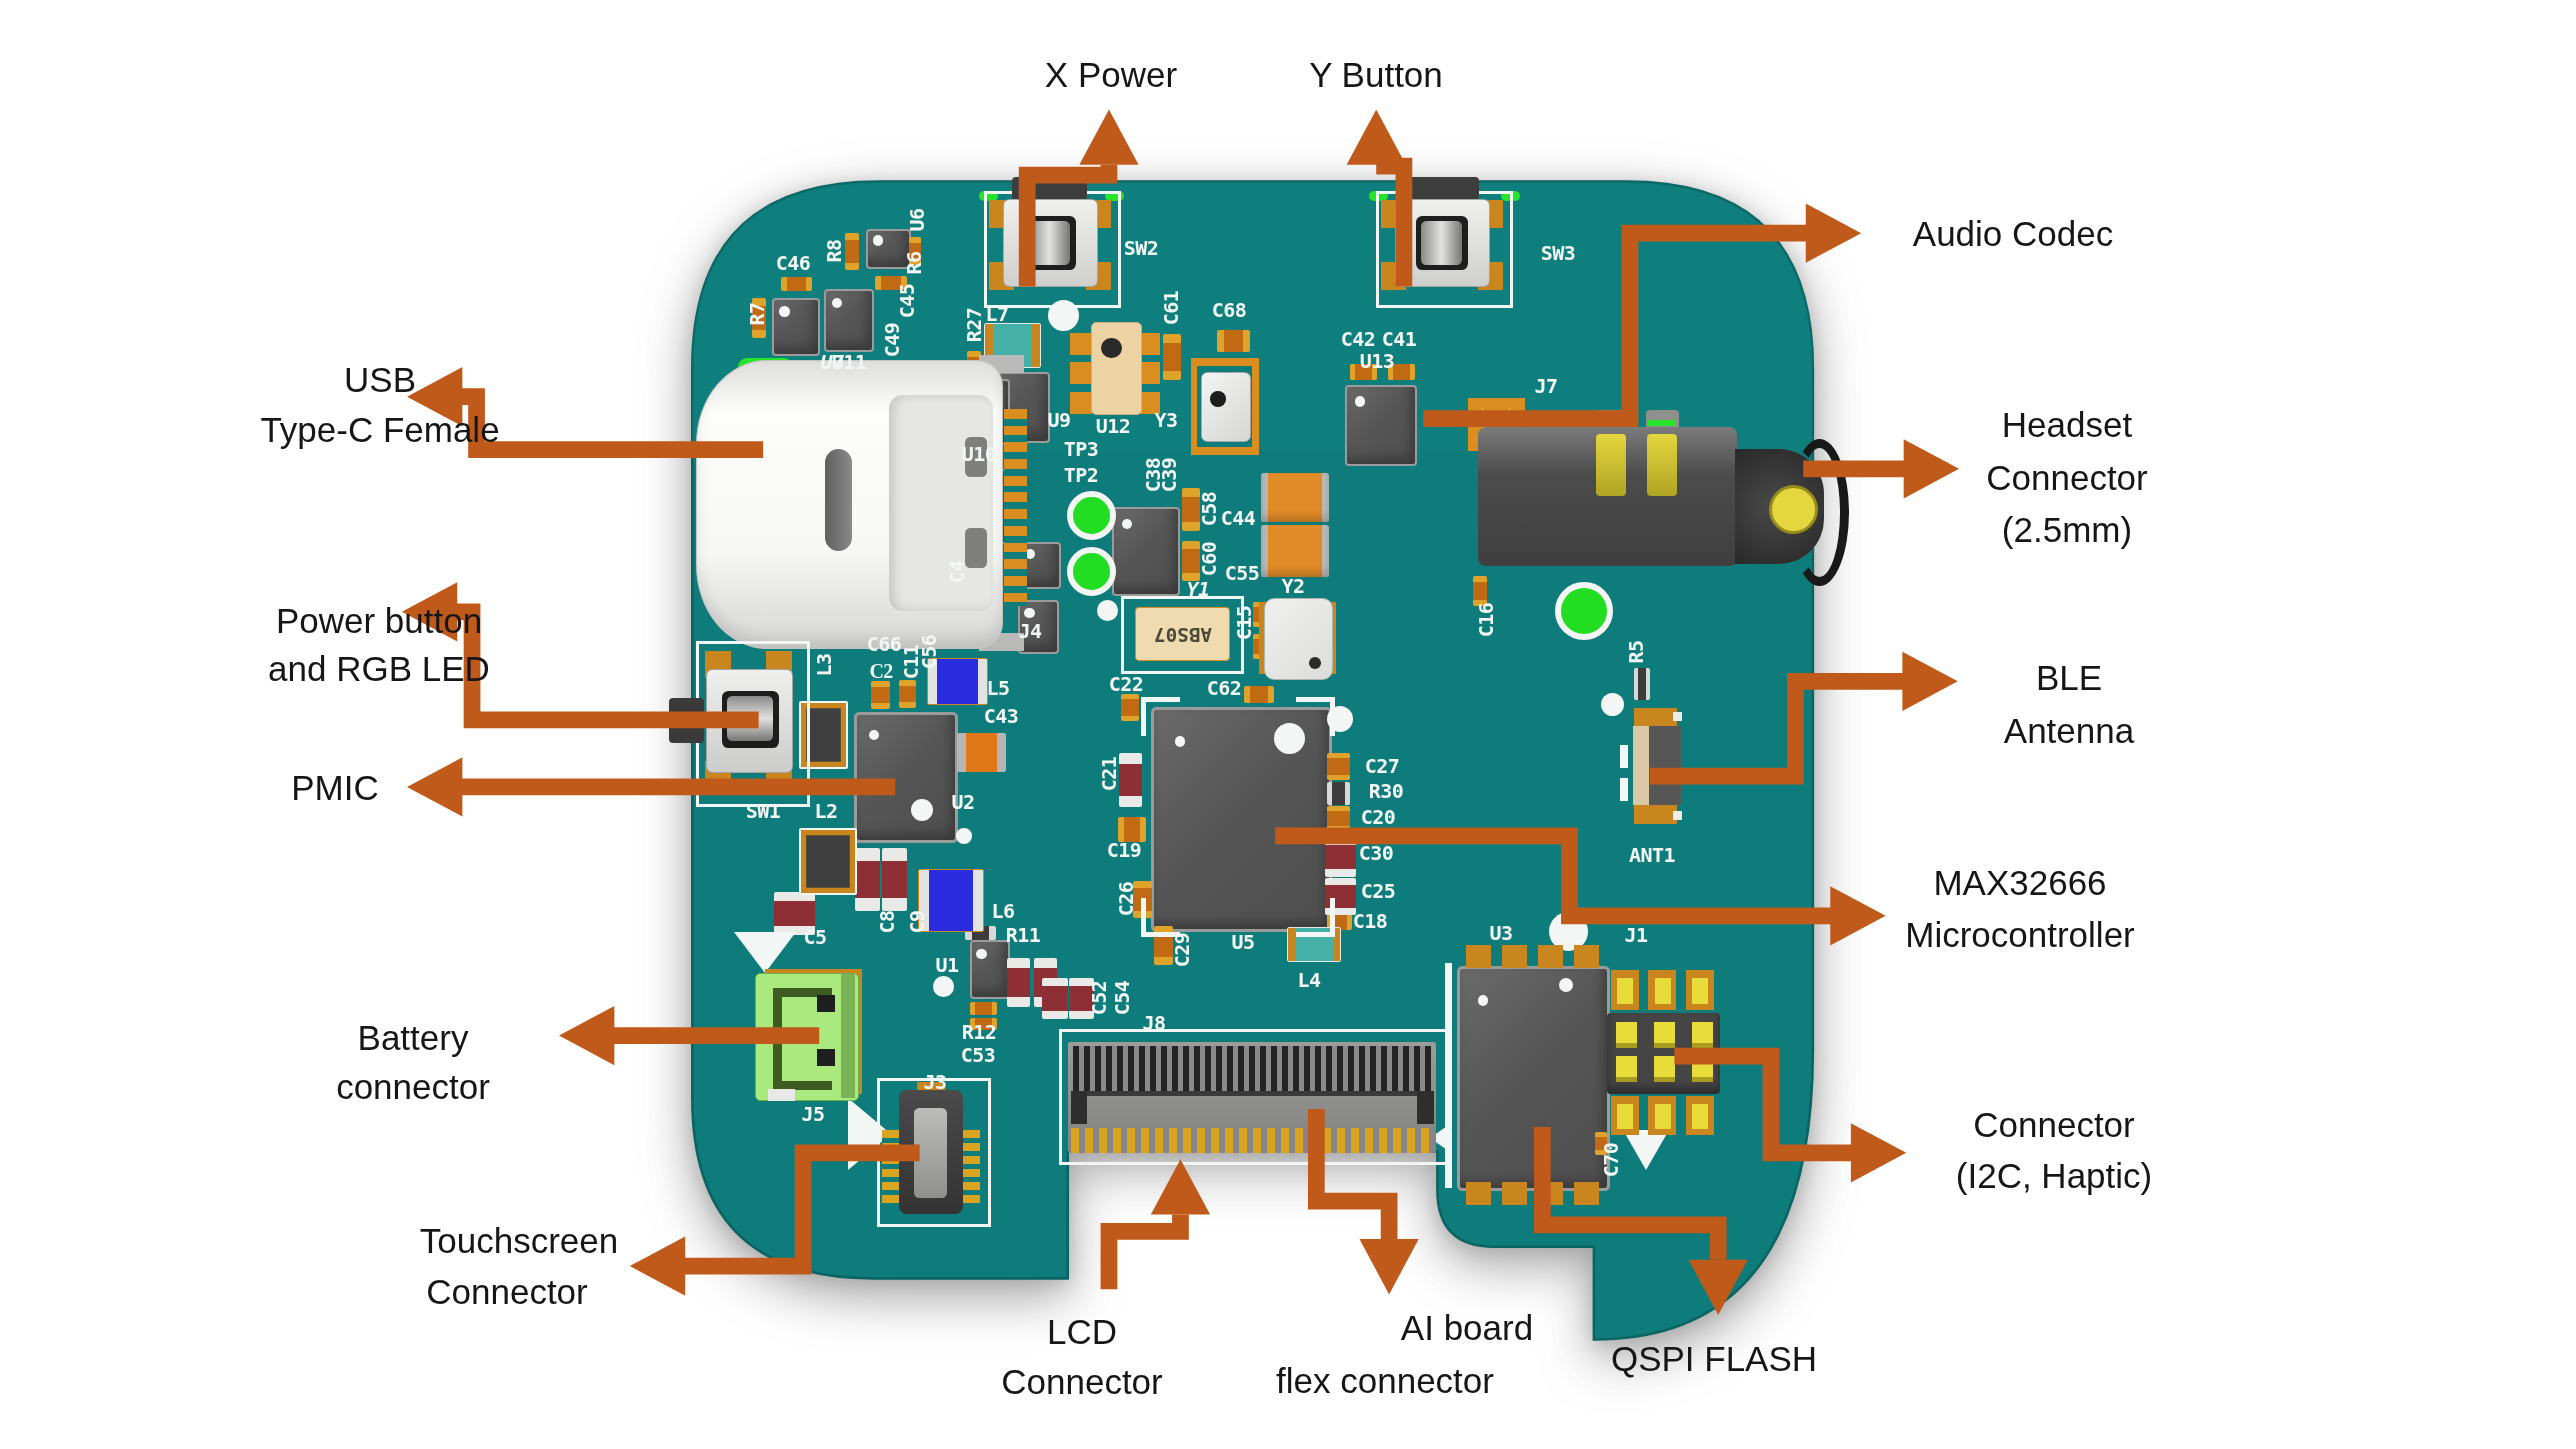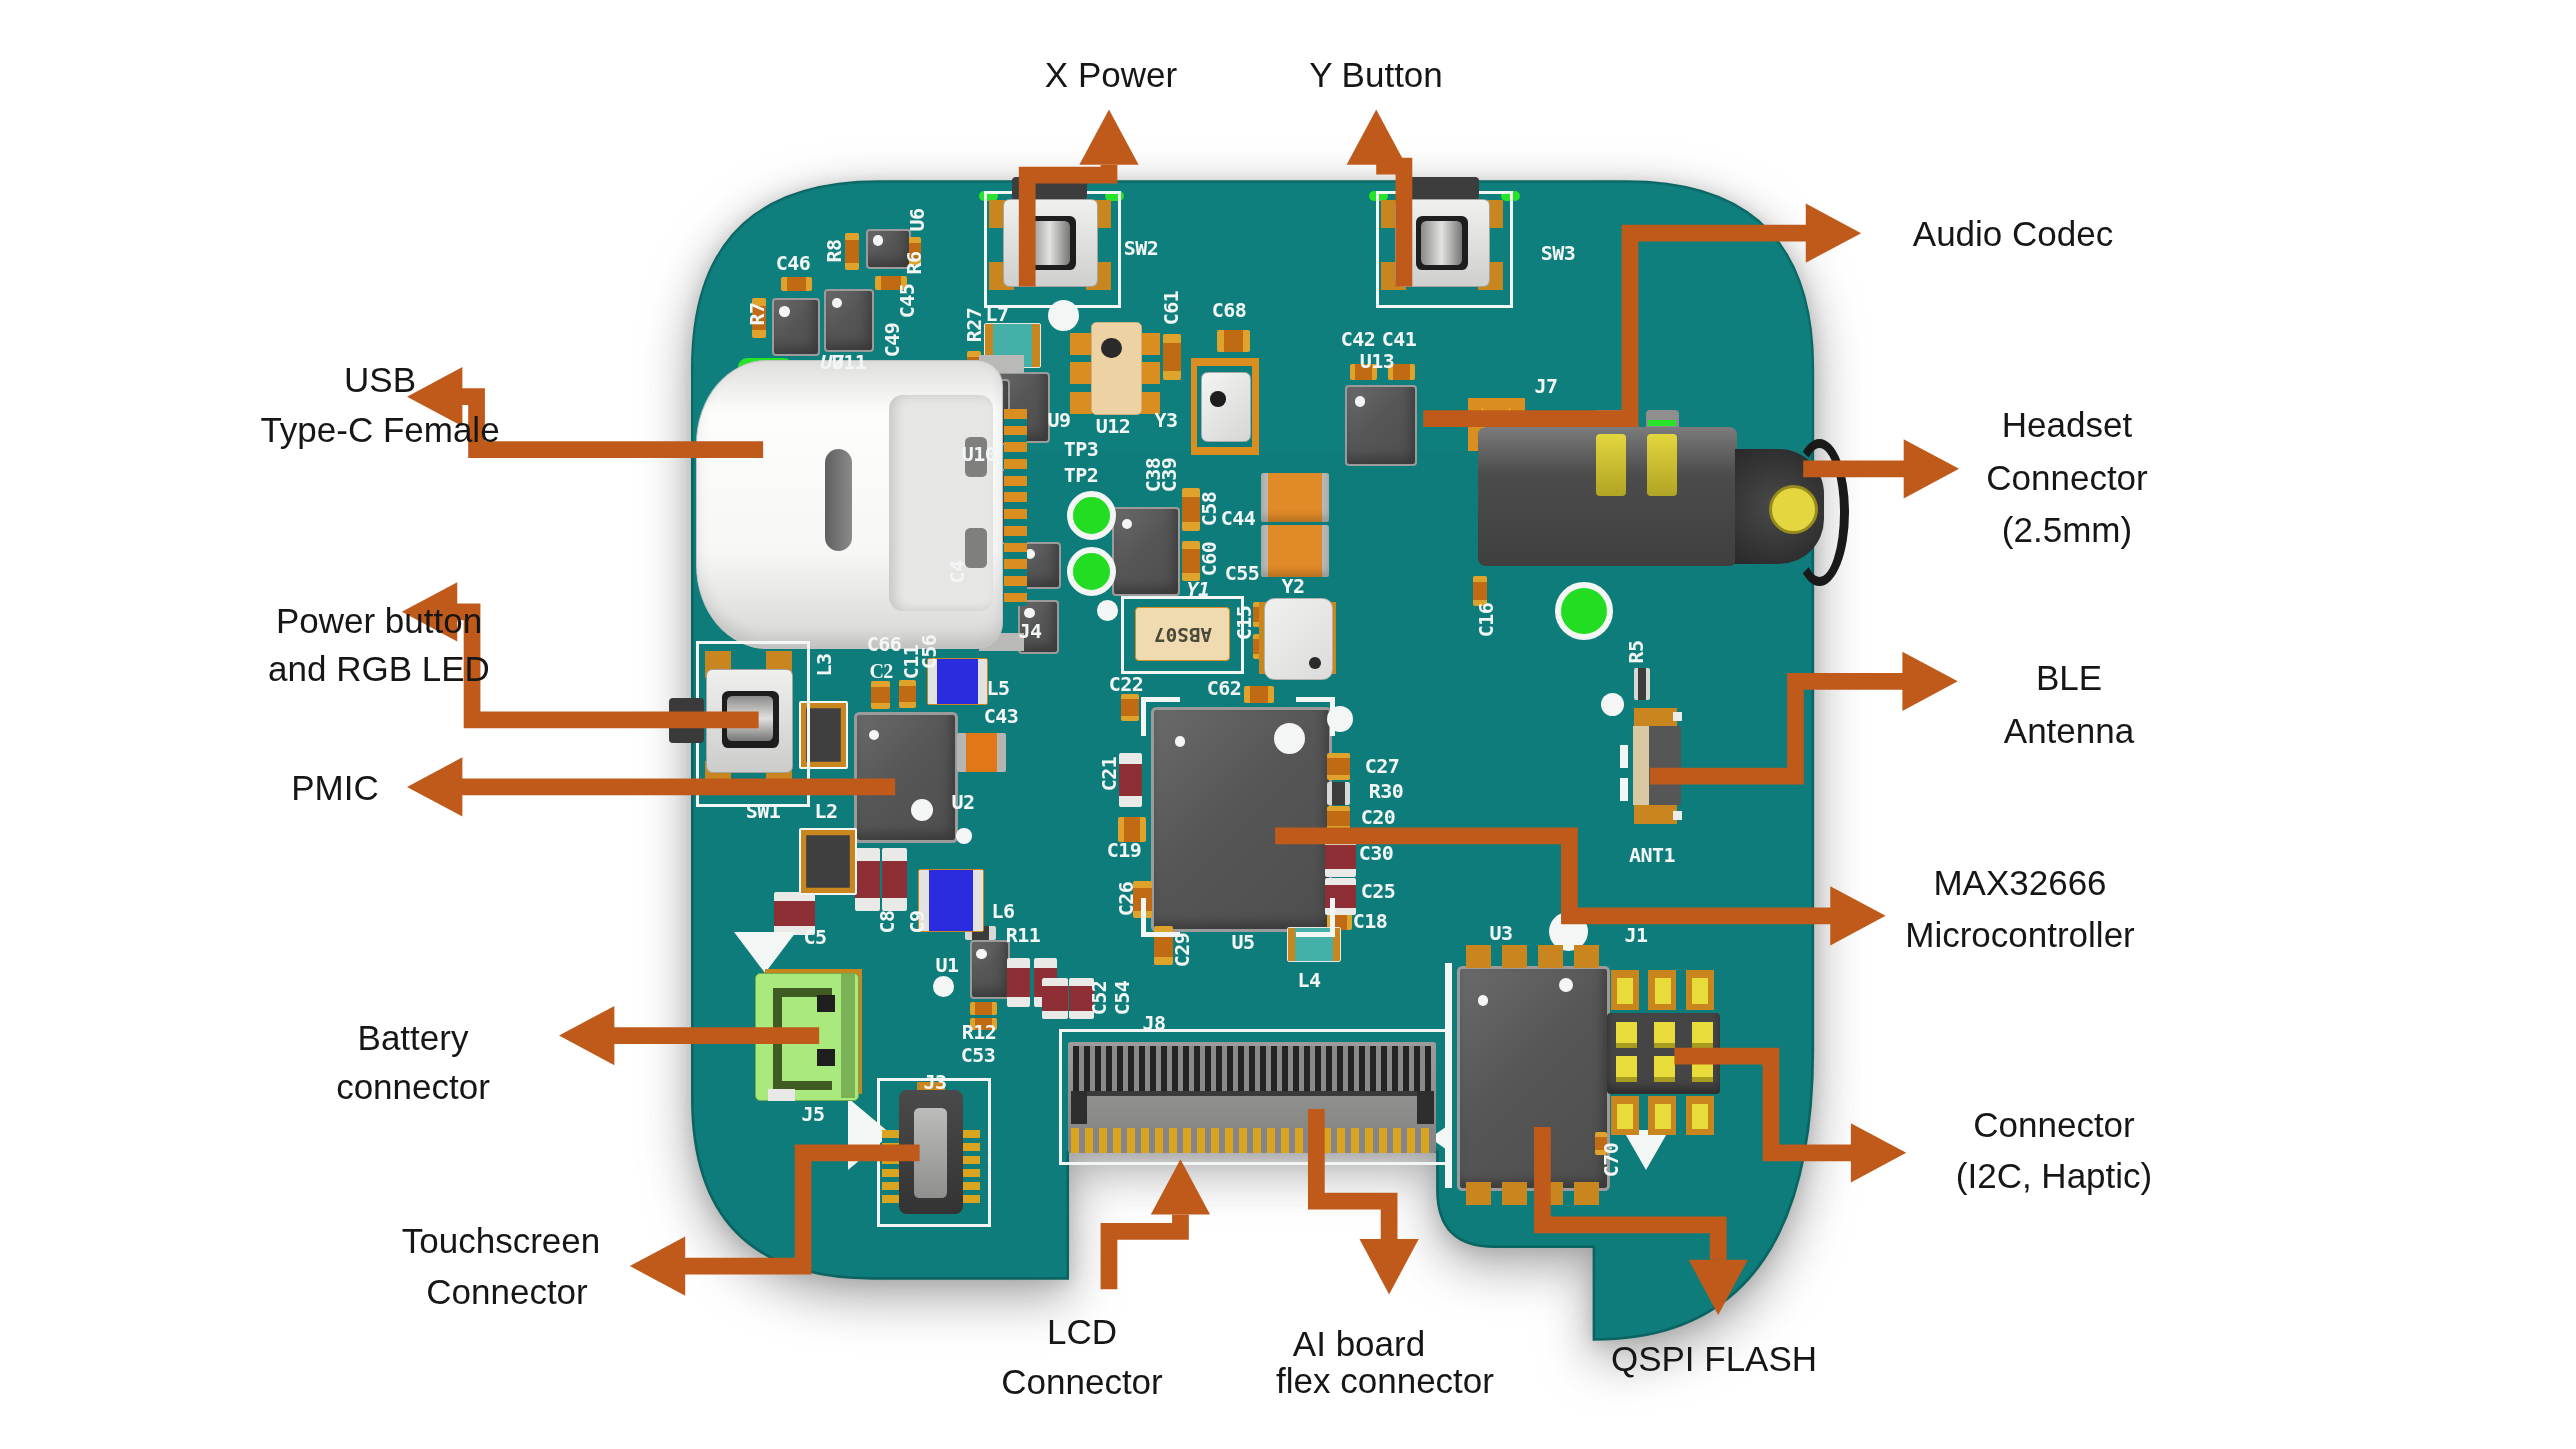--- a/index.html
+++ b/index.html
@@ -473,22 +473,22 @@
       <div class="ann-line" style="left: 379px; top: 668px;">and RGB LED</div>
       <div class="ann-line" style="left: 2069px; top: 677px;">BLE</div>
       <div class="ann-line" style="left: 2069px; top: 730px;">Antenna</div>
       <div class="ann-line" style="left: 335px; top: 787px;">PMIC</div>
       <div class="ann-line" style="left: 2020px; top: 882px;">MAX32666</div>
       <div class="ann-line" style="left: 2020px; top: 934px;">Microcontroller</div>
       <div class="ann-line" style="left: 413px; top: 1037px;">Battery</div>
       <div class="ann-line" style="left: 413px; top: 1086px;">connector</div>
       <div class="ann-line" style="left: 2054px; top: 1124px;">Connector</div>
       <div class="ann-line" style="left: 2054px; top: 1175px;">(I2C, Haptic)</div>
-      <div class="ann-line" style="left: 501px; top: 1240px;">Touchscreen</div>
+      <div class="ann-line" style="left: 519px; top: 1240px;">Touchscreen</div>
       <div class="ann-line" style="left: 507px; top: 1291px;">Connector</div>
       <div class="ann-line" style="left: 1082px; top: 1331px;">LCD</div>
       <div class="ann-line" style="left: 1082px; top: 1381px;">Connector</div>
-      <div class="ann-line" style="left: 1359px; top: 1327px; margin-top: 16px;">AI board</div>
+      <div class="ann-line" style="left: 1467px; top: 1327px;">AI board</div>
       <div class="ann-line" style="left: 1385px; top: 1380px;">flex connector</div>
       <div class="ann-line" style="left: 1714px; top: 1358px;">QSPI FLASH</div>
     </div>
 </div>
 
 
 </body></html>

